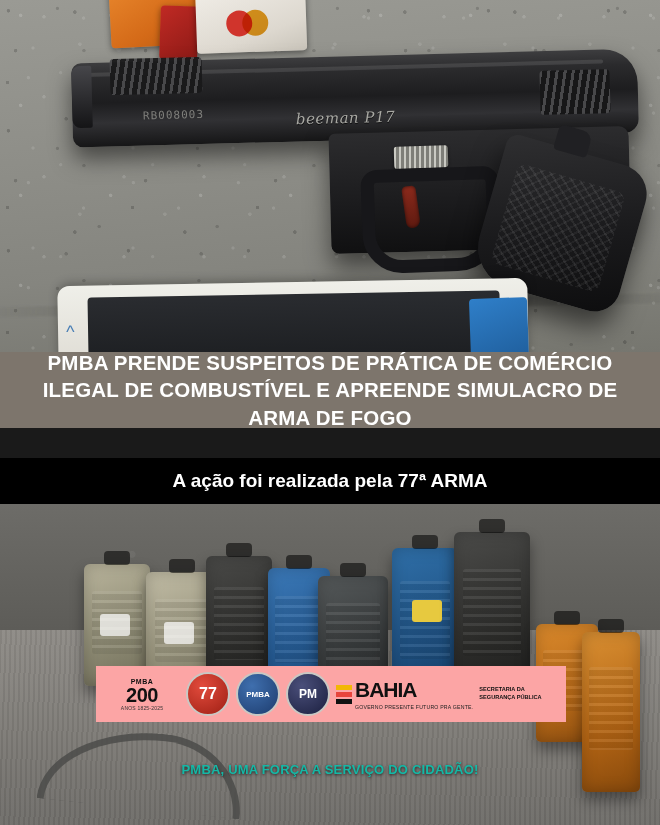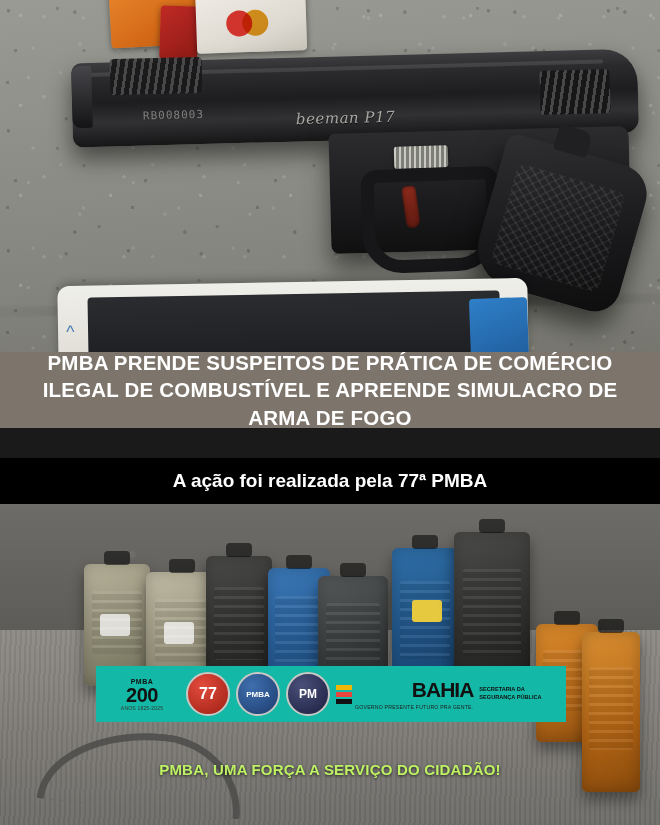--- a/index.html
+++ b/index.html
@@ -281,55 +281,55 @@
     border-radius: 3px;
   }
   .label-patch {
     position: absolute; width: 30px; height: 22px; border-radius: 3px;
     background: rgba(255,255,255,.72);
   }
 
   
   .logo-strip {
     position: absolute; left: 96px; top: 666px; width: 470px; height: 56px;
-    background: #14b8a6;
+    background: #fca5a5;
     display: flex; align-items: center;
     padding: 0 8px;
     box-sizing: border-box;
     gap: 6px;
   }
   .logo { position: relative; flex: none; display: flex; align-items: center; }
   .logo-pmba200 { width: 76px; text-align: center; line-height: 1; }
   .logo-pmba200 .l1 { font-size: 7px; font-weight: bold; color: #111; letter-spacing: .5px; }
   .logo-pmba200 .l2 { font-size: 20px; font-weight: bold; color: #111; letter-spacing: -.5px; }
   .logo-pmba200 .l3 { font-size: 5px; color: #333; margin-top: 1px; letter-spacing: .2px; }
   .badge-circle {
     width: 40px; height: 40px; border-radius: 50%;
     display: flex; align-items: center; justify-content: center;
     font-size: 16px; font-weight: bold; color: #fff;
   }
   .badge-77 { background: radial-gradient(circle at 35% 30%, #e24b3c, #9e1f14); border: 2px solid #c8c8c4; }
   .badge-blue { background: radial-gradient(circle at 35% 30%, #3f6fae, #1d3c6e); border: 2px solid #c8c8c4; color:#fff; font-size: 8px;}
   .badge-dark { background: radial-gradient(circle at 35% 30%, #4a4f7a, #1b1f3f); border: 2px solid #c8c8c4; font-size: 12px;}
-  .logo-bahia { display: flex; align-items: center; gap: 3px; text-align: right; }
+  .logo-bahia { display: flex; align-items: center; gap: 3px; }
   .bahia-bars { display: flex; flex-direction: column; gap: 2px; }
   .bahia-bars span { display:block; width: 16px; height: 5px; }
   .bahia-bars span:nth-child(1){ background:#f2b705; }
   .bahia-bars span:nth-child(2){ background:#e8453c; }
   .bahia-bars span:nth-child(3){ background:#111; }
   .bahia-word { font-size: 21px; font-weight: bold; color: #111; letter-spacing: -1px; }
   .bahia-tag { font-size: 5.2px; color: #222; letter-spacing: .2px; margin-top: 2px; }
   .sspba { font-size: 5.6px; color: #111; line-height: 1.35; font-weight: bold; }
 
   .footer-band {
     position: absolute; left: 0; top: 748px; width: 660px; height: 42px;
     display: flex; align-items: center; justify-content: center;
   }
   .footer-text {
-    color: #bef264; font-weight: bold; font-size: 15px; letter-spacing: .2px;
+    color: #14b8a6; font-weight: bold; font-size: 13px; letter-spacing: .2px;
     text-shadow: 0 1px 3px rgba(0,0,0,.75);
   }
 </style>
 </head>
 <body>
 
 <div class="poster">
 
   <div class="photo-top">
     <div class="concrete-speck"></div>
@@ -365,21 +365,21 @@
       <div class="tablet-caret">^</div>
       <div class="tablet-screen"></div>
     </div>
     <div class="blue-tag"></div>
   </div>
 
   <div class="title-band">
     <div class="title-text">PMBA PRENDE SUSPEITOS DE PRÁTICA DE COMÉRCIO ILEGAL DE COMBUSTÍVEL E APREENDE SIMULACRO DE ARMA DE FOGO</div>
   </div>
   <div class="subtitle-band">
-    <div class="subtitle-text">A ação foi realizada pela 77ª PMBA</div>
+    <div class="subtitle-text">A ação foi realizada pela 77ª ARMA</div>
   </div>
 
   <div class="photo-bottom">
     <div class="wall"></div>
     <div class="ground"></div>
     <div class="hose"></div>
 
     <div class="can" style="left:84px;  top:60px;  width:66px;  height:122px; background:linear-gradient(160deg,#b9b49c,#8d8a73 60%,#6f6c58);"></div>
     <div class="label-patch" style="left:100px; top:110px;"></div>
     <div class="can" style="left:146px; top:68px;  width:72px;  height:122px; background:linear-gradient(160deg,#c2bda6,#96927b 60%,#76735f);"></div>

